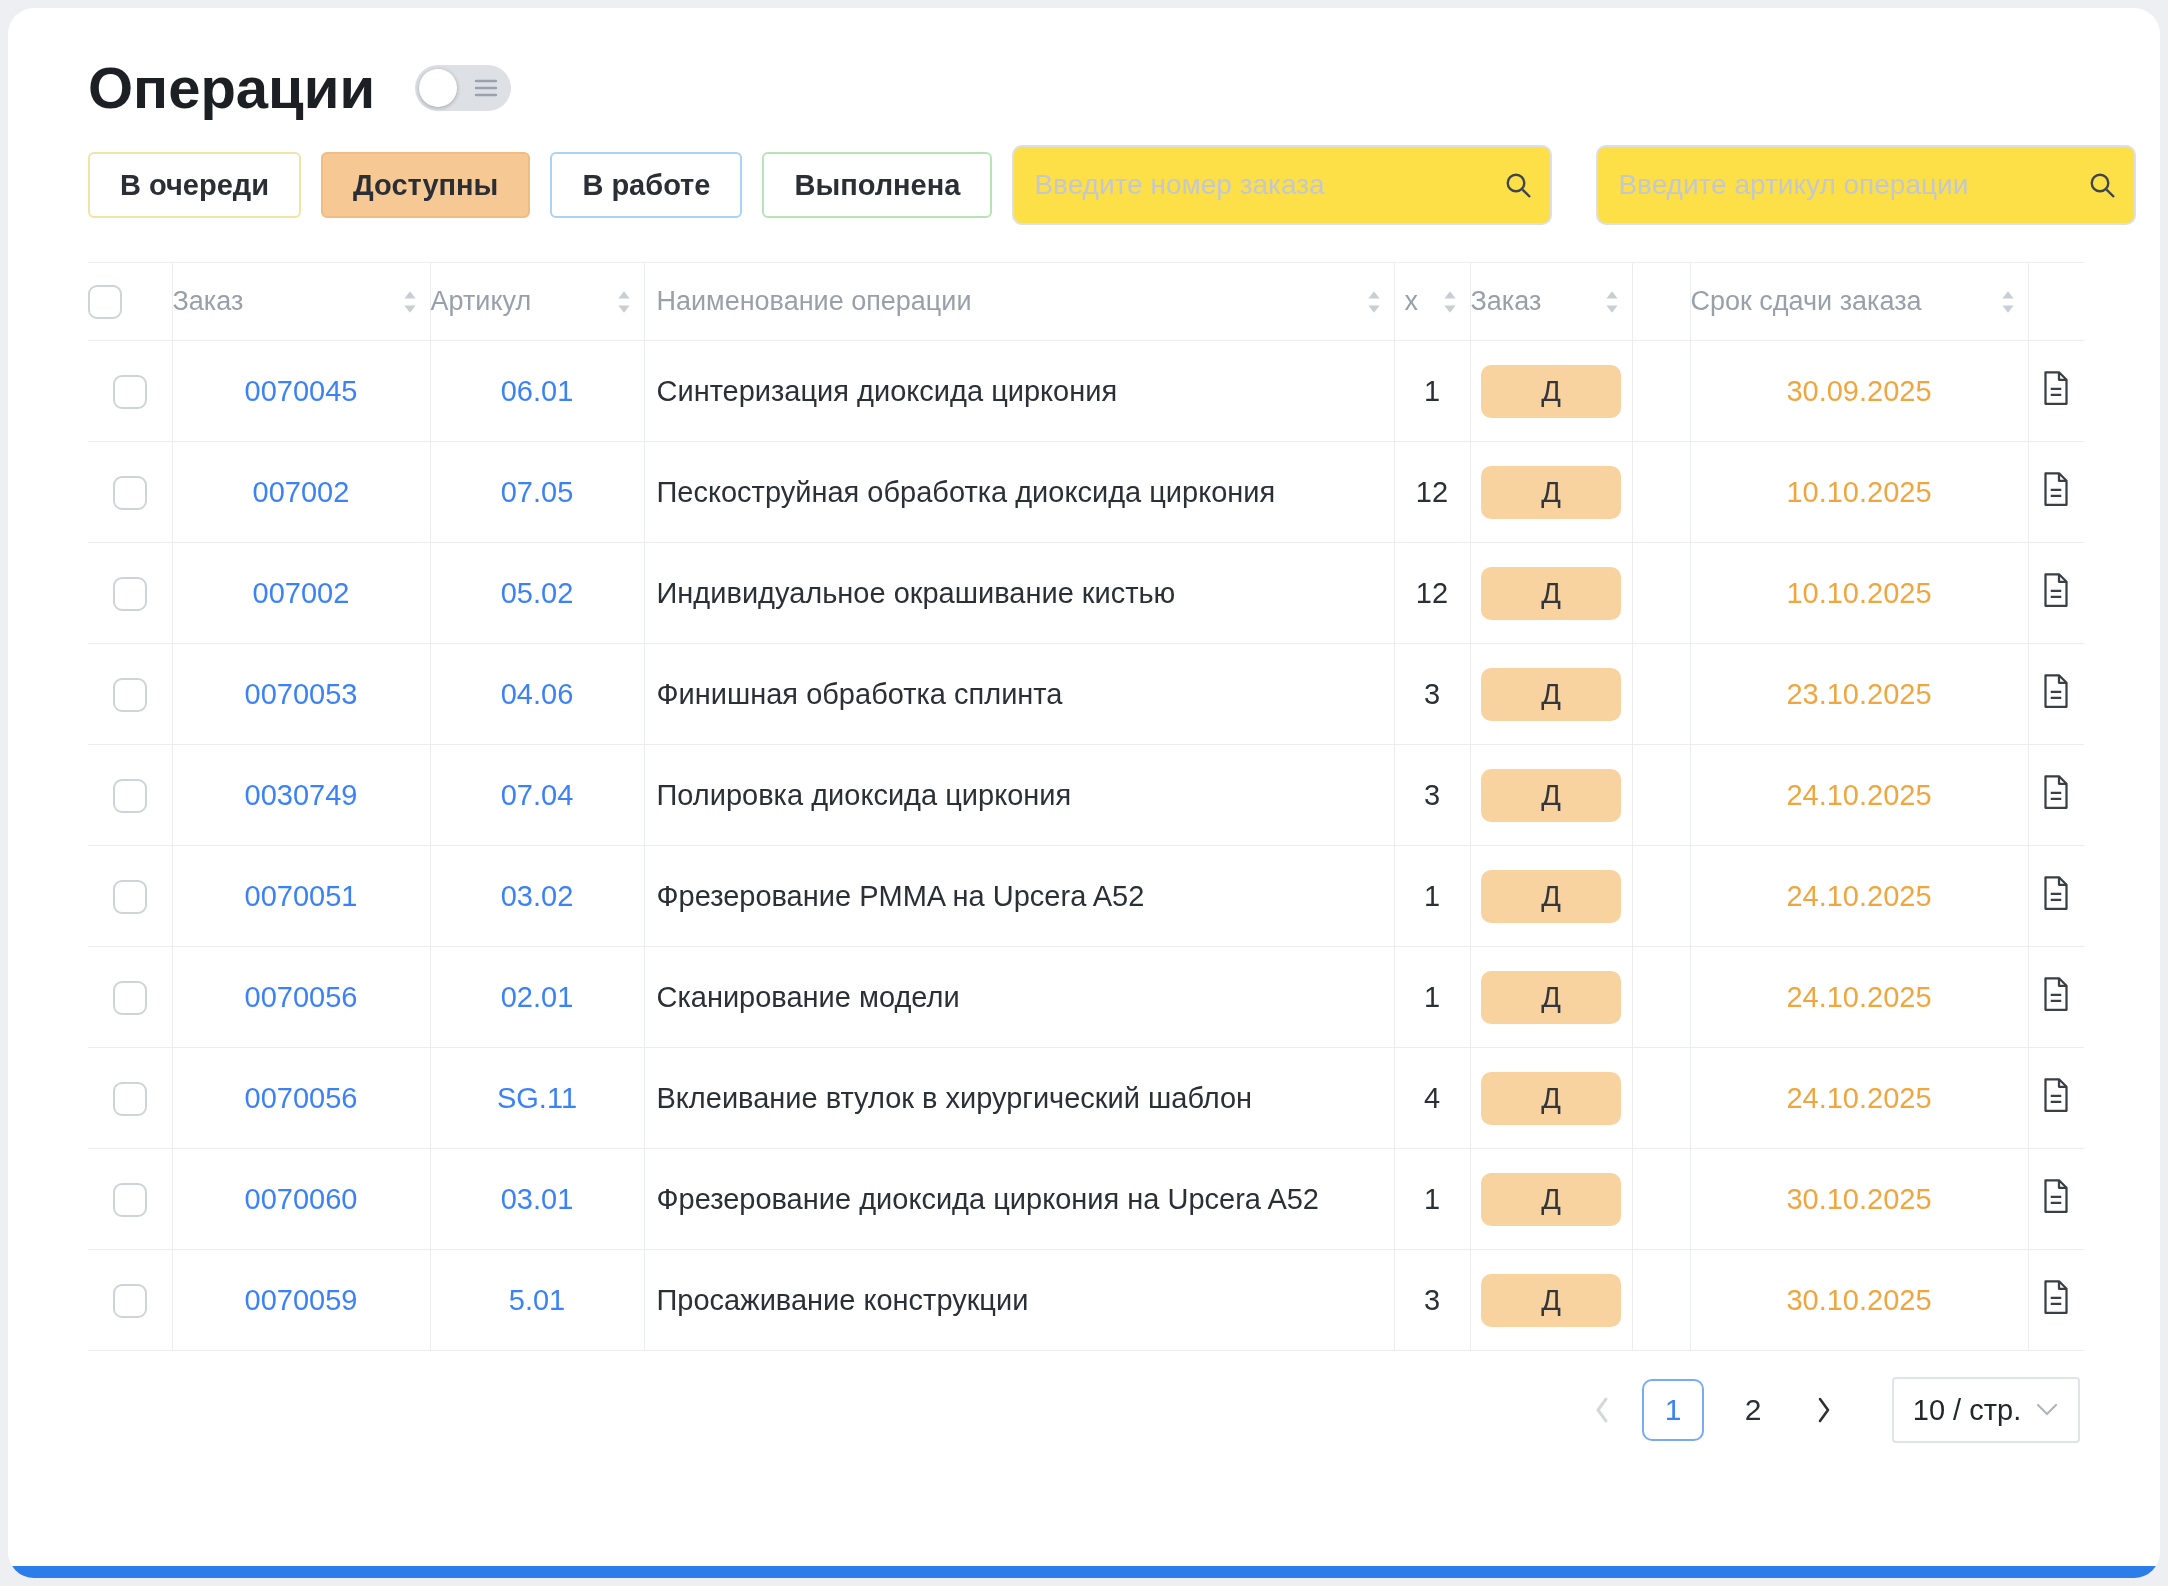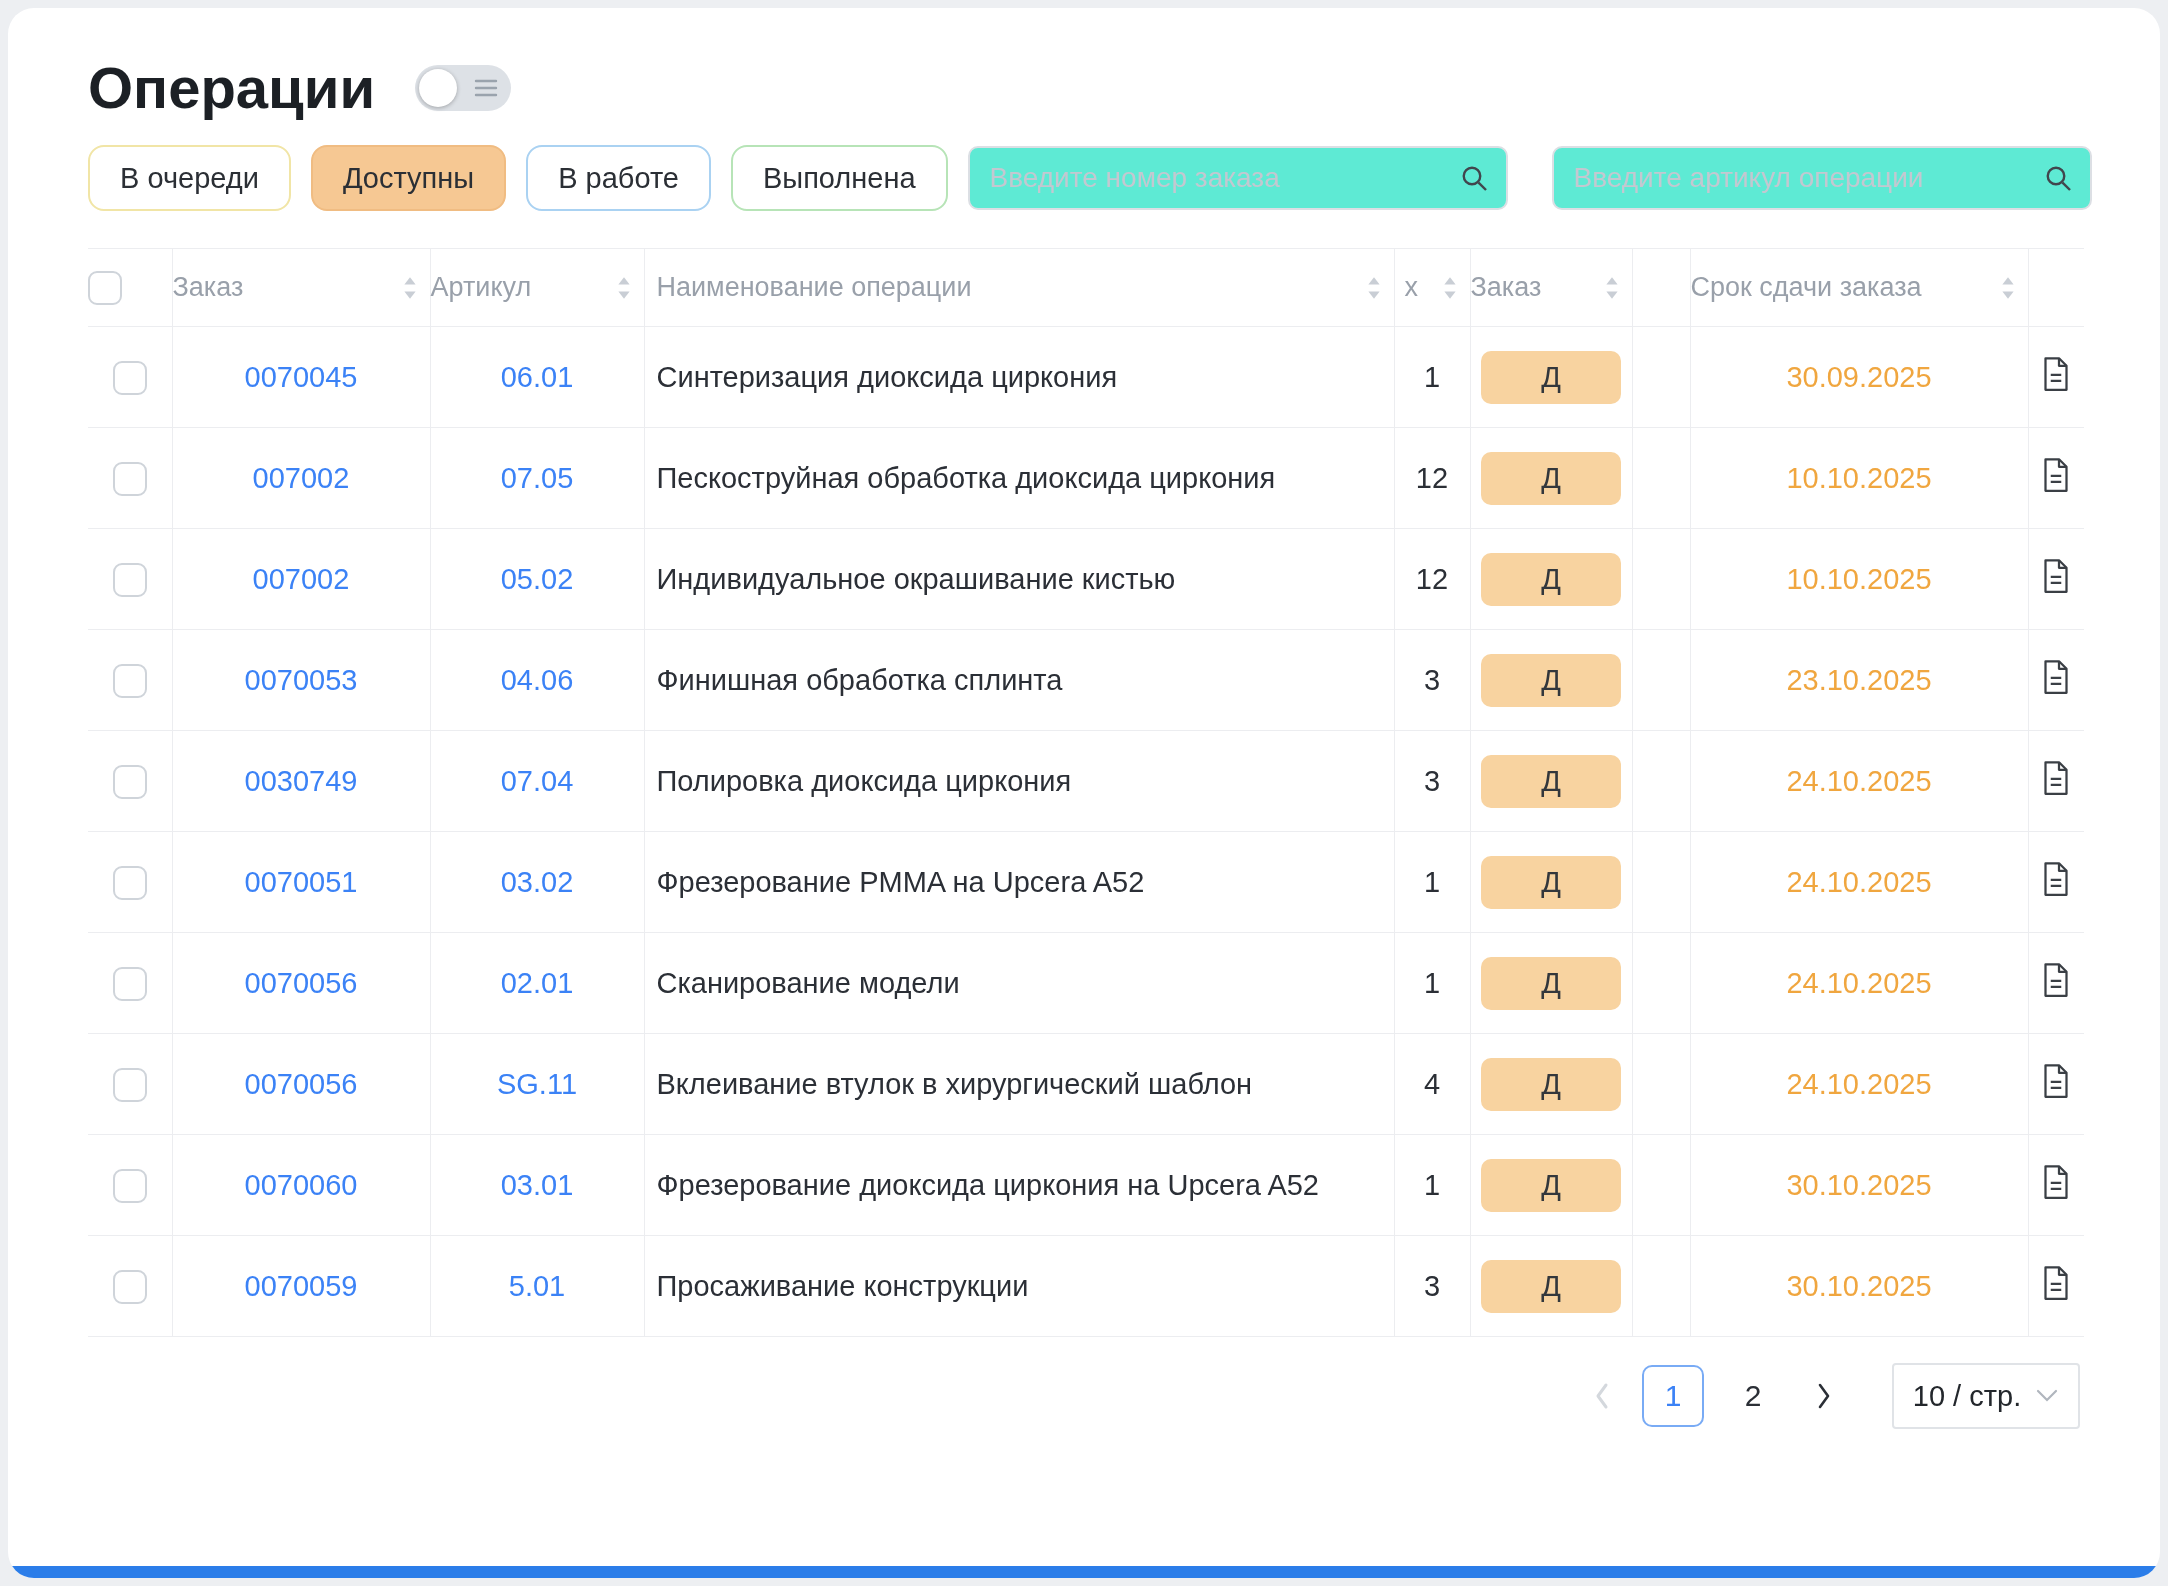--- a/index.html
+++ b/index.html
@@ -37,28 +37,28 @@
 
   
   .title-row{display:flex;align-items:center;gap:40px;}
   .page-title{font-size:58px;font-weight:bold;color:#1c2025;}
   .toggle{position:relative;width:96px;height:46px;background:#dde1e6;border-radius:23px;cursor:pointer;flex:0 0 auto;}
   .toggle .knob{position:absolute;left:4px;top:4px;width:38px;height:38px;border-radius:50%;background:#fff;box-shadow:0 1px 4px rgba(0,0,0,.28);}
   .toggle .list-icon{position:absolute;right:13px;top:50%;transform:translateY(-50%);line-height:0;}
 
   
   .filter-row{display:flex;align-items:center;margin-top:24px;gap:20px;}
-  .chip{height:66px;padding:0 30px;background:#fff;border-radius:16px;font-size:29px;color:#2b2f35;
-        display:flex;align-items:center;border:2px solid transparent;cursor:pointer;white-space:nowrap;}
+  .chip{height:66px;padding:0 30px;background:#fff;border-radius:6px;font-size:29px;color:#2b2f35;
+        display:flex;align-items:center;border:2px solid transparent;cursor:pointer;white-space:nowrap;font-weight:bold;}
   .chip.queued{border-color:var(--filter_queued_border);}
   .chip.available{background:var(--filter_available_bg);border-color:var(--filter_available_border);}
   .chip.inwork{border-color:var(--filter_inwork_border);}
   .chip.done{border-color:var(--filter_done_border);}
   .search-wrap{margin-left:auto;display:flex;gap:44px;}
-  .search{position:relative;width:540px;height:64px;border:2px solid #dcdfe4;border-radius:10px;display:flex;align-items:center;background:#5eead4;}
+  .search{position:relative;width:540px;height:80px;border:2px solid #dcdfe4;border-radius:10px;display:flex;align-items:center;background:#fde047;}
   .search input{border:none;outline:none;flex:1;font-size:28px;color:var(--text);padding:0 64px 0 20px;background:transparent;font-family:inherit;}
   .search input::placeholder{color:#c3c8d0;}
   .search .mag{position:absolute;right:16px;top:50%;transform:translateY(-50%);line-height:0;cursor:pointer;}
 
   
   table{width:100%;border-collapse:collapse;table-layout:fixed;margin-top:37px;}
   th,td{border:1px solid var(--grid);padding:0;}
   tr th:first-child,tr td:first-child{border-left:none;}
   tr th:last-child,tr td:last-child{border-right:none;}
   th{height:78px;font-weight:normal;font-size:27px;color:var(--muted);position:relative;text-align:left;}

